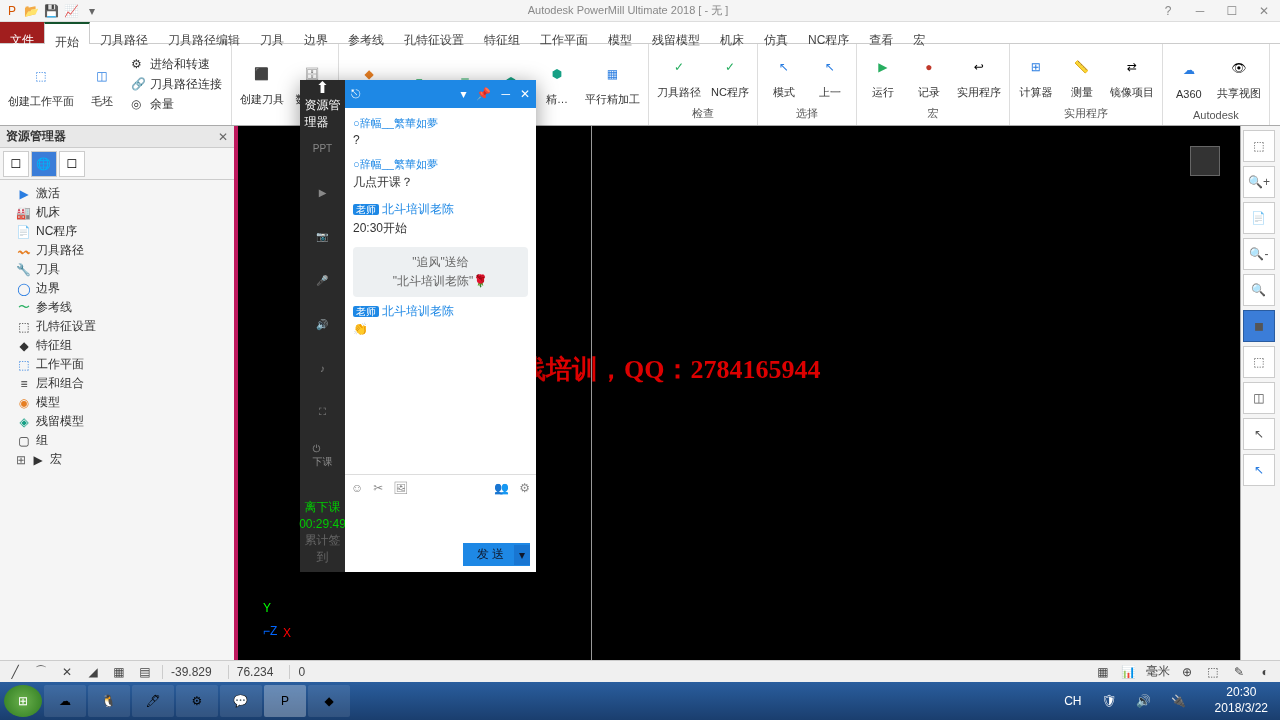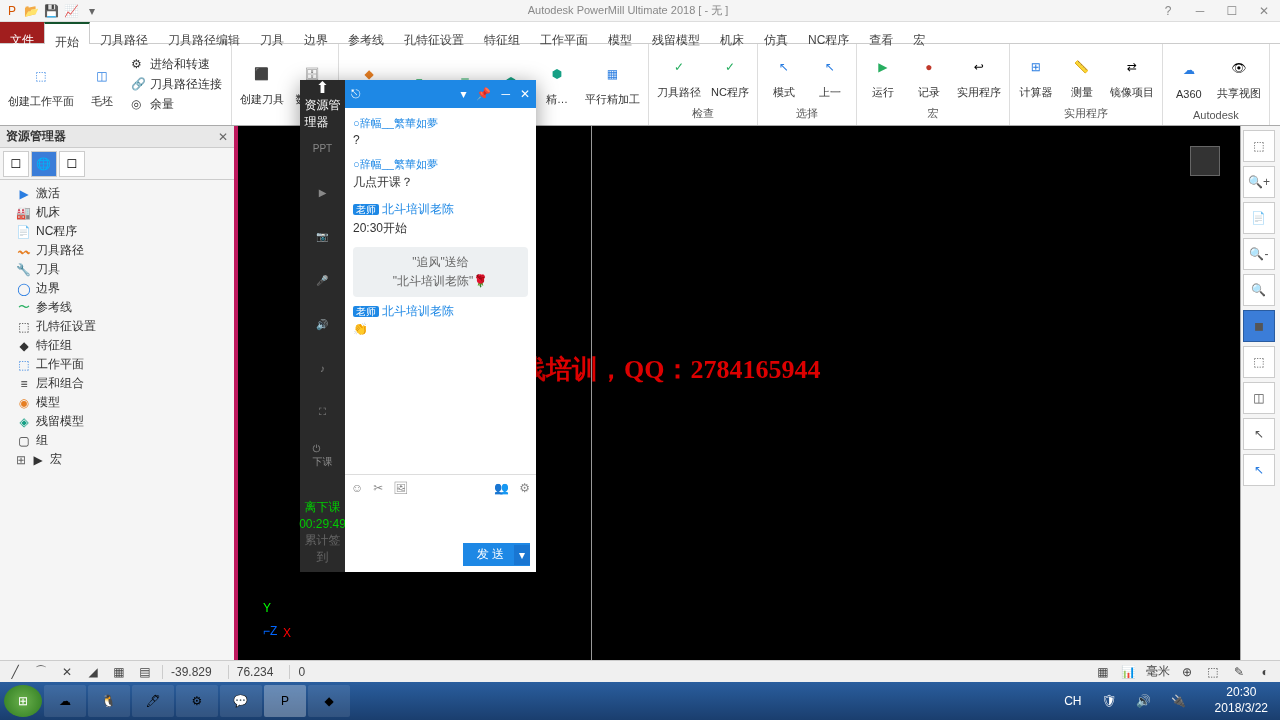--- a/index.html
+++ b/index.html
@@ -67,21 +67,21 @@
 .chat-tab{flex:1;display:flex;align-items:center;justify-content:center;color:#666;cursor:pointer;font-size:13px}
 .chat-tab.active{color:#1e88e5;border-bottom:2px solid #1e88e5}
 .chat-messages{flex:1;padding:8px;overflow:auto;font-size:12px}
 .chat-msg{margin-bottom:10px}
 .chat-msg .sender{color:#1e88e5;font-size:11px}
 .chat-msg .sender .tag{background:#1e88e5;color:#fff;padding:0 3px;border-radius:2px;font-size:10px;margin-right:3px}
 .chat-msg .body{color:#333;margin-top:2px}
 .chat-sys{background:#edf0f2;border-radius:4px;padding:6px 10px;text-align:center;color:#666;font-size:11px;margin:6px 0;line-height:1.6}
 .chat-input{border-top:1px solid #ddd;padding:6px;display:flex;flex-direction:column;gap:4px}
 .chat-input-tools{display:flex;gap:10px;color:#888}
-.chat-send{align-self:flex-end;background:#1e88e5;color:#ffffff;padding:3px 14px;border:none;cursor:pointer;display:flex;align-items:center;gap:4px}
+.chat-send{align-self:flex-end;background:#1e88e5;color:#0f172a;padding:3px 14px;border:none;cursor:pointer;display:flex;align-items:center;gap:4px}
 .chat-send .dd{background:#1976d2;padding:3px 5px;margin:-3px -14px -3px 6px}
 </style>
 </head>
 <body>
 
 <div class="titlebar">
   <div class="qat">
     <span class="qat-ico" style="color:#d35400">P</span>
     <span class="qat-ico">📂</span>
     <span class="qat-ico">💾</span>

